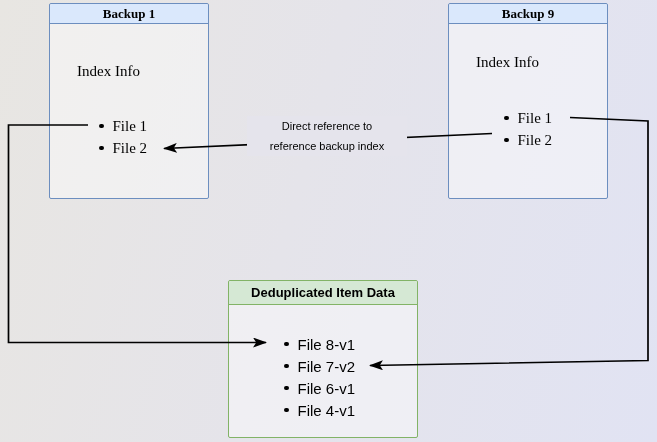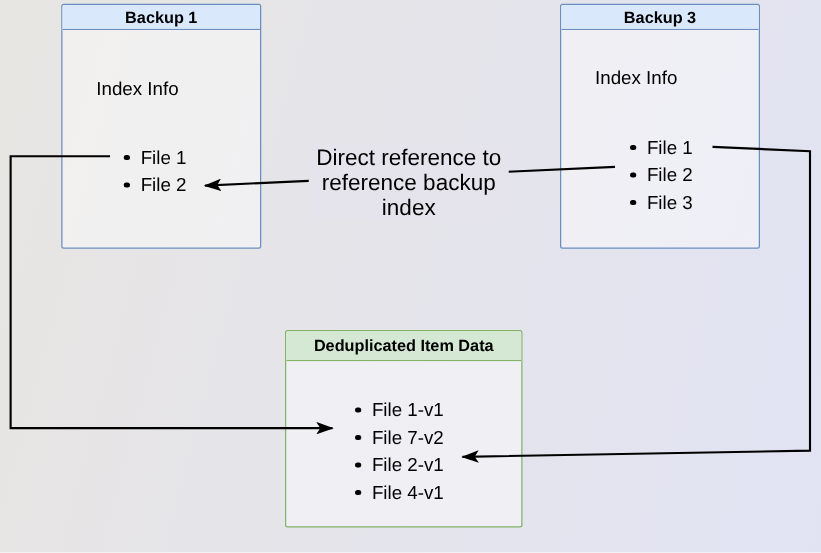--- a/index.html
+++ b/index.html
@@ -12,37 +12,37 @@
     color: #000;
   }
   .box {
     position: absolute;
     border: 1px solid;
     border-radius: 2px;
     background: rgba(255,255,255,0.42);
     z-index: 1;
     box-sizing: border-box;
   }
-  .box.blue  { border-color: var(--blue-border); }
+  .box.blue  { border-color: var(--blue-border); font-family: Liberation Serif, serif; }
   .box.green { border-color: var(--green-border); }
   .box-header {
     text-align: center;
     font-weight: bold;
     font-size: 13px;
     border-bottom: 1px solid;
     border-radius: 2px 2px 0 0;
     box-sizing: border-box;
   }
   .blue  .box-header { background: var(--blue-fill);  border-color: var(--blue-border); }
   .green .box-header { background: var(--green-fill); border-color: var(--green-border); }
   #backup1, #backup2 { left: auto; top: 3px; width: 160px; height: 196px; }
   #backup1 { left: 49px; }
   #backup2 { left: 448px; }
   #backup1 .box-header, #backup2 .box-header { height: 20px; line-height: 20px; }
-  #dedup { left: 228px; top: 264px; width: 190px; height: 158px; }
+  #dedup { left: 228px; top: 280px; width: 190px; height: 158px; }
   #dedup .box-header { height: 24px; line-height: 24px; }
   .subtitle {
     position: absolute;
     left: 27px;
     font-size: 15px;
   }
   #backup1 .subtitle { top: 59px; }
   #backup2 .subtitle { top: 50px; }
   ul.filelist {
     position: absolute;
@@ -78,21 +78,21 @@
   #connectors path.wire {
     fill: none;
     stroke: var(--arrow);
     stroke-width: 1.7px;
   }
   #edge-label {
     position: absolute;
     left: 247px; top: 116px;
     width: 160px;
     text-align: center;
-    font-size: 18px;
+    font-size: 11px;
     line-height: 20px;
     background: #e5e4ec;
     z-index: 6;
   }
 </style>
 </head>
 <body style="--blue-fill: #dae8fc; --blue-border: #6c8ebf; --green-fill: #d5e8d4; --green-border: #82b366; --arrow: #000000;">
 
 <div class="box blue" id="backup1">
   <div class="box-header">Backup 1</div>
@@ -103,52 +103,48 @@
         <span>File 1</span>
       </li>
       <li>
         <span class="dot"></span>
         <span>File 2</span>
       </li>
     </ul>
 </div>
 
 <div class="box blue" id="backup2">
-  <div class="box-header">Backup 3</div>
+  <div class="box-header">Backup 9</div>
   <div class="subtitle">Index Info</div>
   <ul class="filelist">
       <li>
         <span class="dot"></span>
         <span>File 1</span>
       </li>
       <li>
         <span class="dot"></span>
         <span>File 2</span>
       </li>
-      <li>
-        <span class="dot"></span>
-        <span>File 3</span>
-      </li>
     </ul>
 </div>
 
 <div class="box green" id="dedup">
   <div class="box-header">Deduplicated Item Data</div>
   <ul class="filelist">
       <li>
         <span class="dot"></span>
-        <span>File 1-v1</span>
+        <span>File 8-v1</span>
       </li>
       <li>
         <span class="dot"></span>
         <span>File 7-v2</span>
       </li>
       <li>
         <span class="dot"></span>
-        <span>File 2-v1</span>
+        <span>File 6-v1</span>
       </li>
       <li>
         <span class="dot"></span>
         <span>File 4-v1</span>
       </li>
     </ul>
 </div>
 
 <svg id="connectors" width="657" height="442" viewBox="0 0 657 442">
   <defs>

